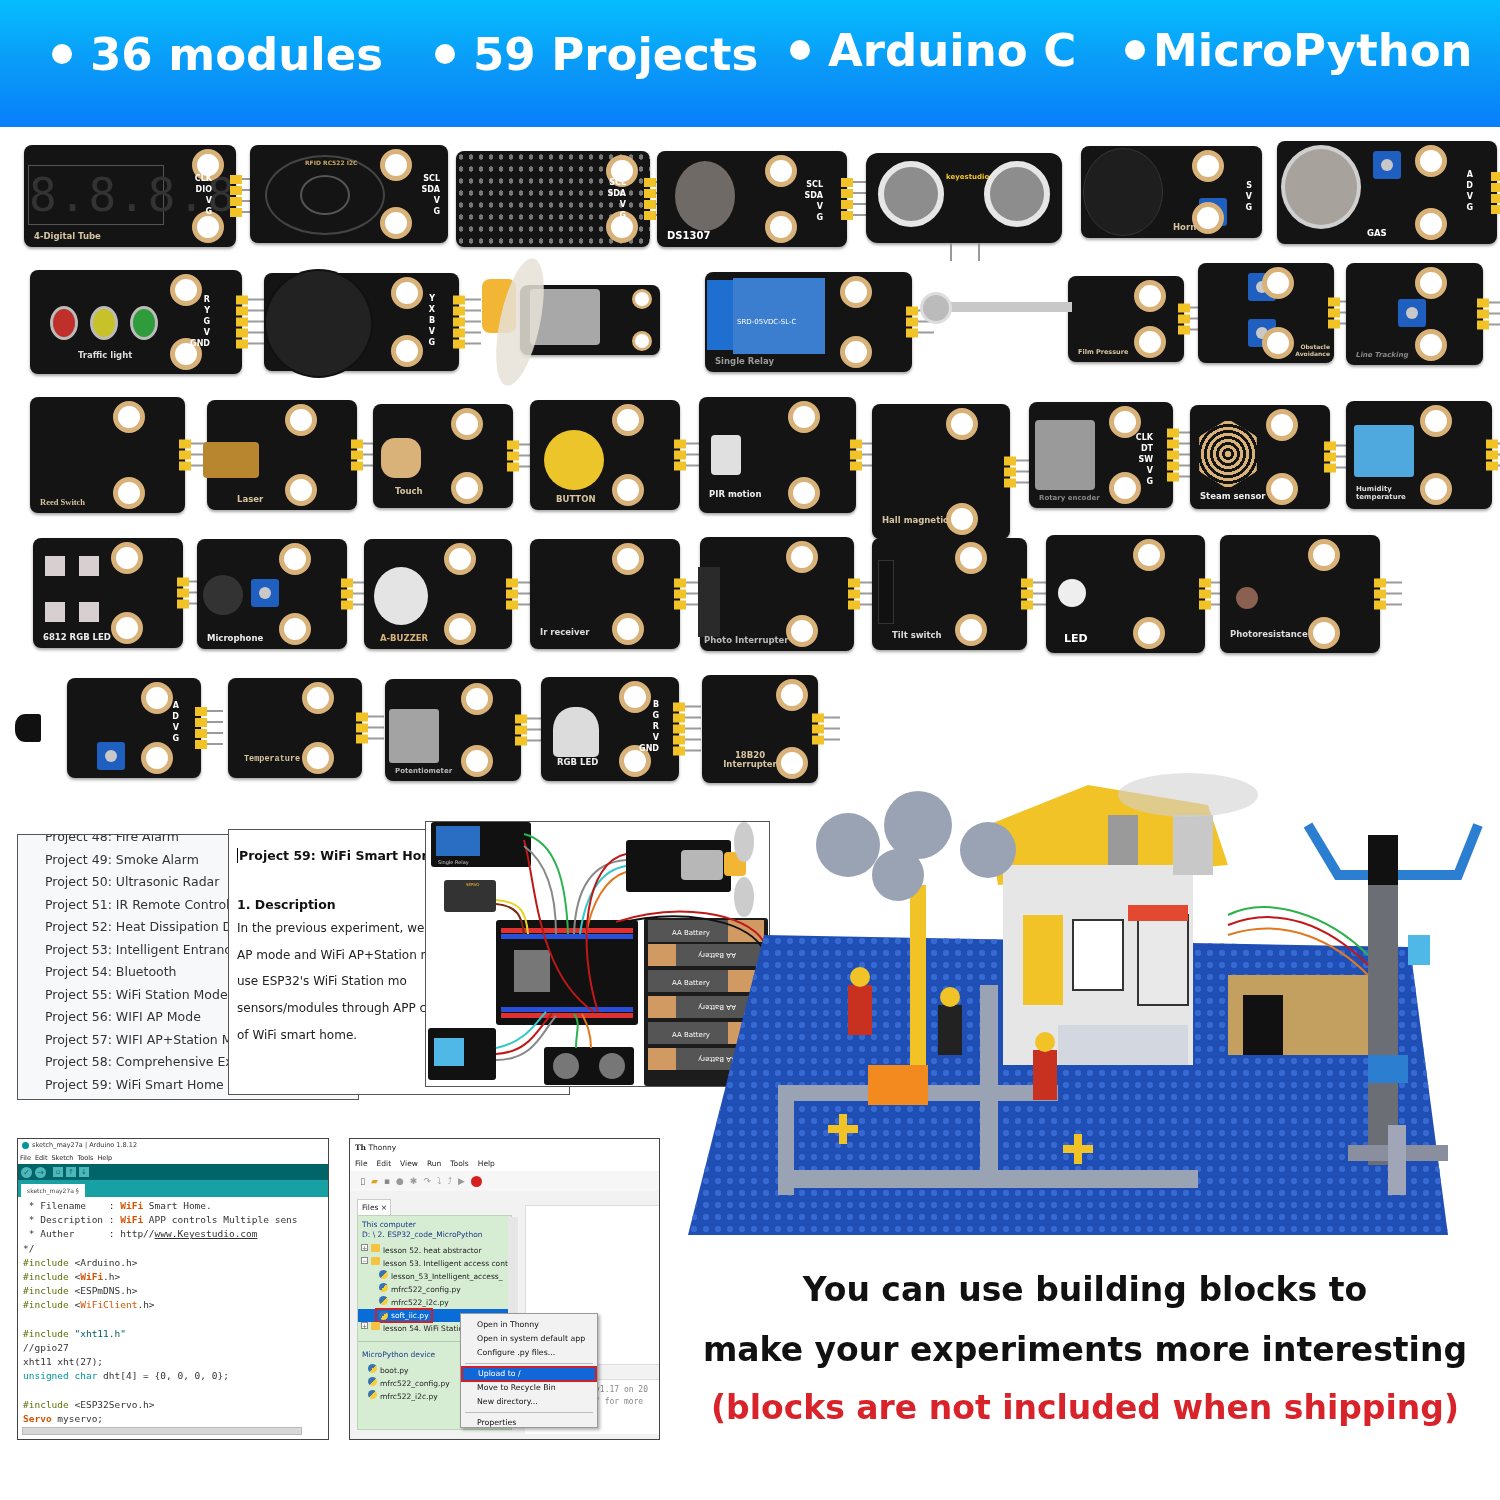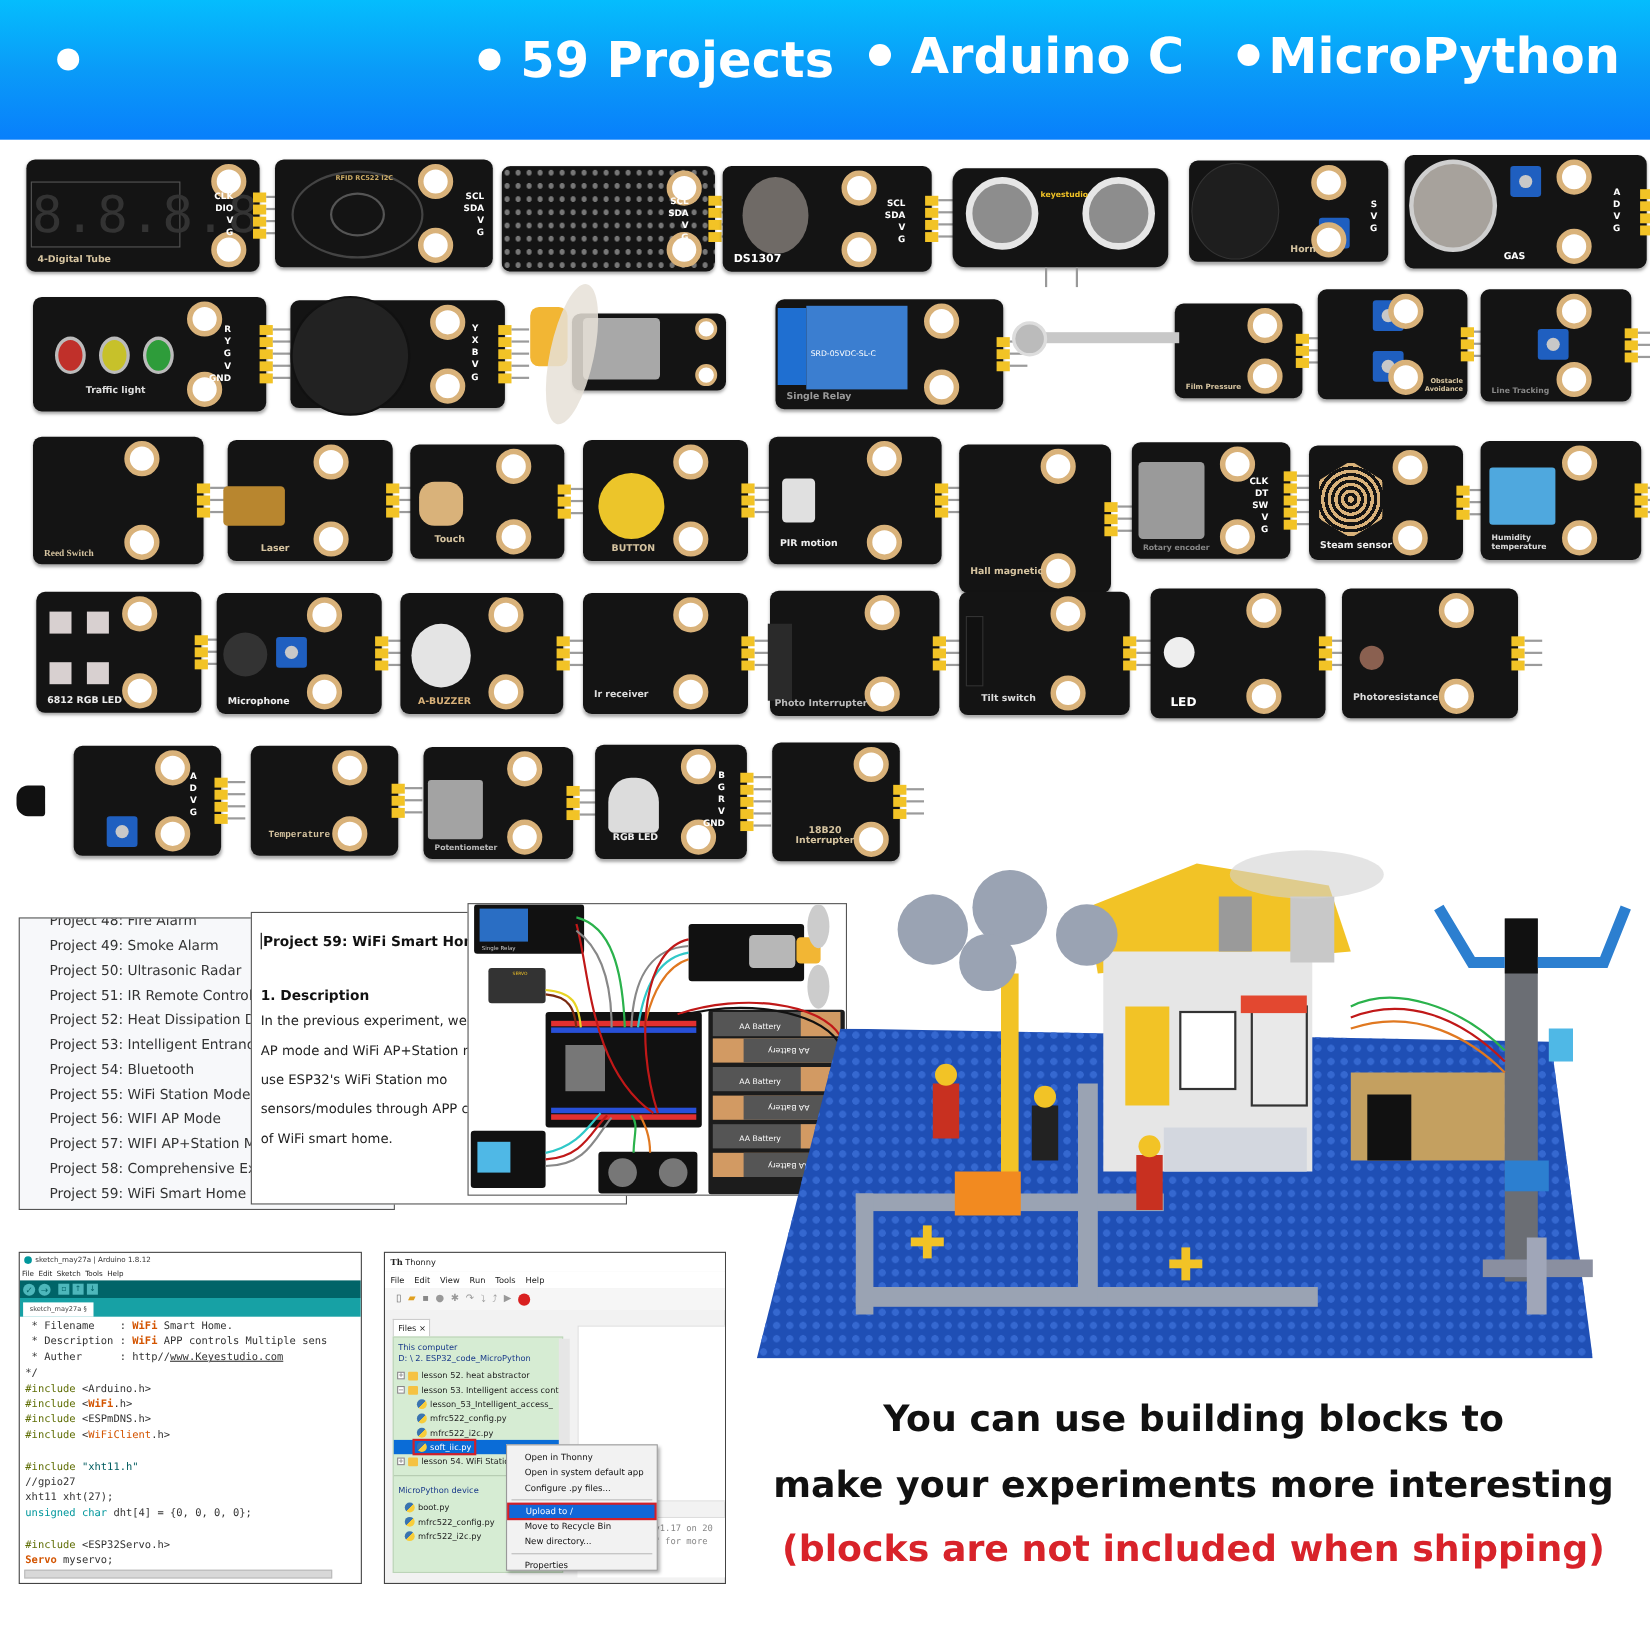--- a/index.html
+++ b/index.html
@@ -57,21 +57,21 @@
   .thonny { position: absolute; left: 349px; top: 1138px; width: 311px; height: 302px; border: 1px solid #444; background: #f2f2f2; overflow: hidden; }
   .th-title { height: 17px; font-size: 7.5px; padding-left: 5px; line-height: 17px; color: #222; background: #fff; }
   .th-menu { height: 15px; font-size: 7.5px; display: flex; gap: 9px; padding-left: 5px; line-height: 15px; color: #222; background: #fff; }
   .th-toolbar { height: 20px; display: flex; align-items: center; gap: 6px; padding-left: 10px; font-size: 9px; color: #999; background: #f6f6f6; }
   .th-stop { width: 11px; height: 11px; border-radius: 50%; background: #d92020; }
   .th-filestab { position: absolute; left: 7px; top: 60px; width: 34px; height: 16px; background: #fff; border: 1px solid #ccc; border-bottom: none; font-size: 7.5px; line-height: 16px; padding-left: 4px; color: #222; }
   .th-files { position: absolute; left: 7px; top: 76px; width: 155px; height: 215px; background: #d6ecd3; border: 1px solid #bcd4b8; }
   .th-editor { position: absolute; left: 175px; top: 66px; width: 136px; height: 160px; background: #fff; border: 1px solid #ddd; }
   .th-shell { position: absolute; left: 175px; top: 240px; width: 136px; height: 55px; background: #fff; border-top: 1px solid #ddd; font-family: "DejaVu Sans Mono", monospace; font-size: 8px; color: #888; padding: 4px 0 0 70px; line-height: 12px; white-space: nowrap; }
   .th-sec { font-size: 7.5px; color: #1a3a8a; padding: 4px 4px 0 4px; line-height: 10px; }
-  .th-row { font-size: 7.5px; color: #222; line-height: 13px; height: 13px; white-space: nowrap; display: flex; align-items: center; gap: 3px; }
+  .th-row { font-size: 7.5px; color: #222; line-height: 13px; height: 13px; white-space: nowrap; display: flex; align-items: flex-start; gap: 3px; }
   .folder { width: 9px; height: 8px; background: #f5c242; border-radius: 1px; display: inline-block; }
   .pyicon { width: 9px; height: 9px; border-radius: 50%; background: linear-gradient(135deg, #3a74b0 50%, #f7cd3b 50%); display: inline-block; }
   .exp { width: 7px; height: 7px; border: 1px solid #888; font-size: 6px; line-height: 5px; text-align: center; display: inline-block; color: #555; background: #fff; }
   .th-selected { background: #0a6cd7; color: #fff; }
   .redbox { outline: 2px solid #d0202a; outline-offset: -1px; }
   .th-ctx { position: absolute; left: 460px; top: 1313px; width: 138px; height: 115px; background: #f2f2f2; border: 1px solid #999; box-shadow: 2px 2px 3px rgba(0,0,0,0.3); padding-top: 4px; }
   .ctx-item { font-size: 7.8px; color: #111; height: 14px; line-height: 14px; padding-left: 16px; white-space: nowrap; }
   .ctx-sep { height: 1px; background: #bbb; margin: 3px 4px; }
   .ctx-hl { background: #1167d8; color: #fff; outline: 2px solid #d0202a; outline-offset: -1px; margin: 0 1px; }
 
@@ -84,21 +84,21 @@
   
   .caption { position: absolute; left: 690px; width: 790px; text-align: center; font-family: "DejaVu Sans", sans-serif; font-weight: bold; white-space: nowrap; }
   .cap1 { top: 1270px; font-size: 33px; color: #111; }
   .cap2 { top: 1330px; font-size: 33px; color: #111; }
   .cap3 { top: 1388px; font-size: 33px; color: #d8232a; }
 </style>
 </head>
 <body>
 
 <div class="banner">
-  <div class="feat" style="left:52px;"><span class="dot"></span></div>
+  <div class="feat" style="left:52px;"><span class="dot"></span><span>36 modules</span></div>
   <div class="feat" style="left:435px;"><span class="dot"></span><span>59 Projects</span></div>
   <div class="feat" style="left:790px; top:24px;"><span class="dot"></span><span>Arduino C</span></div>
   <div class="feat" style="left:1125px; top:24px;"><span class="dot" style="margin-right:8px"></span><span>MicroPython</span></div>
 </div>
 
 <div>
 
   <div class="board" style="left:24px;top:145px;width:212px;height:102px;">
     <div style="position:absolute;left:4px;top:20px;width:136px;height:60px;border:1px solid #555;color:#333;font-family:'DejaVu Sans Mono',monospace;font-size:46px;line-height:58px;letter-spacing:2px;">8.8.8.8</div>
     <div class="hole tr"></div>
@@ -272,21 +272,21 @@
   </div>
   <div class="board" style="left:1346px;top:263px;width:137px;height:102px;">
     <div class="pot" style="left:52px;top:36px"></div>
     <div class="hole tr" style="right:36px"></div>
       <div class="hole br" style="right:36px"></div>
     <div class="pins">
         <div class="pin"></div>
         <div class="pin"></div>
         <div class="pin"></div>
       </div>
-    <div class="blabel" style="color:#888;font-size:7px;">Line Tracking</div>
+    <div class="blabel" style="color:#888;font-size:7px;font-style:italic;">Line Tracking</div>
   </div>
 
   <div class="board" style="left:30px;top:397px;width:155px;height:116px;font-family:Liberation Serif, serif;">
     <div class="hole tr" style="right:40px"></div>
       <div class="hole br" style="right:40px"></div>
     <div class="pins">
         <div class="pin"></div>
         <div class="pin"></div>
         <div class="pin"></div>
       </div>

